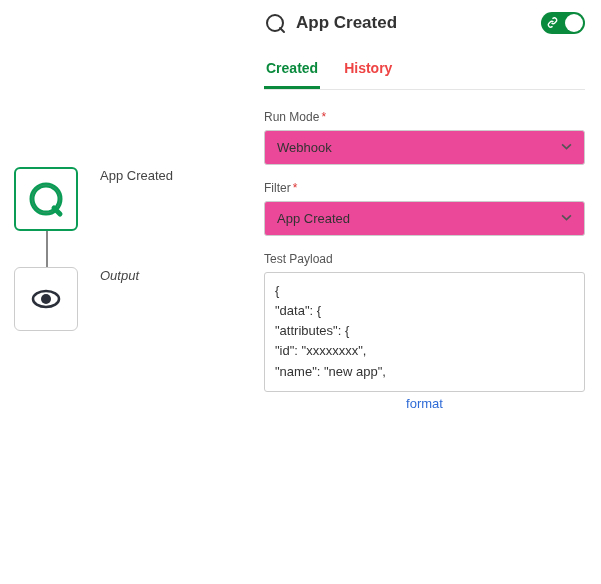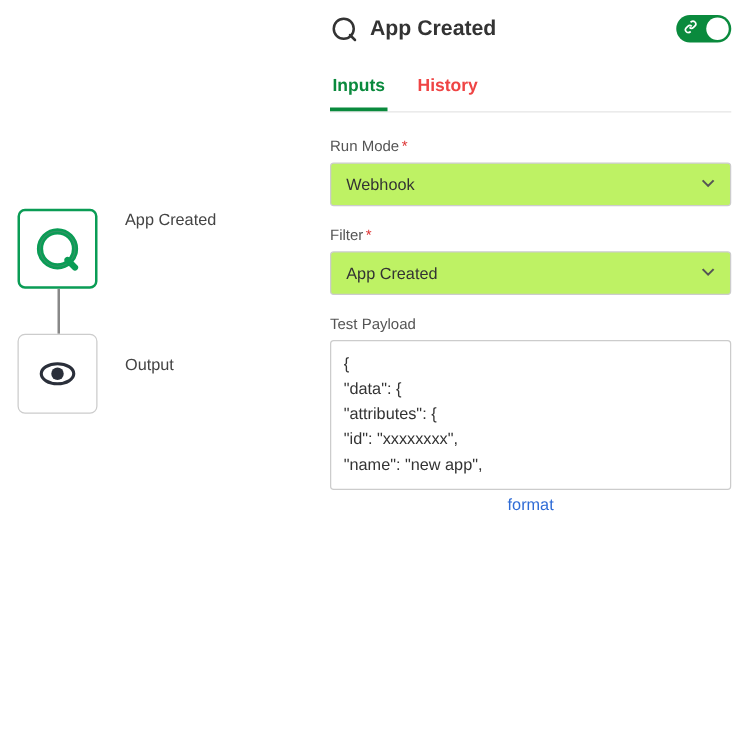--- a/index.html
+++ b/index.html
@@ -82,21 +82,21 @@
   }
   .field { margin-bottom: 16px; }
   .field-label {
     font-size: 12px; color: #555; margin-bottom: 6px;
   }
   .required { color: #d33; margin-left: 2px; }
   .select {
     display: flex; align-items: center; justify-content: space-between;
     border: 1px solid #ccc; border-radius: 3px;
     padding: 9px 12px;
-    background: #bef264;
+    background: #ec4899;
     font-size: 13px; color: #333;
     cursor: pointer;
   }
   .chevron { font-size: 11px; color: #555; }
   .filter-row {
     display: flex; align-items: center;
     background: #efefef;
     border-radius: 3px;
     padding: 12px 14px;
     gap: 14px;
@@ -143,21 +143,21 @@
   <span class="node-label" style="left:100px; top:168px;">App Created</span>
 
   <div class="connector-line" style="left:46px; top:231px; height:36px;"></div>
 
   <div class="node" style="left:14px; top:267px;">
     <svg class="eye-icon" width="34" height="34" viewBox="0 0 34 34">
       <ellipse cx="17" cy="17" rx="13" ry="8" fill="none" stroke="#2a2f3a" stroke-width="2.5"></ellipse>
       <circle cx="17" cy="17" r="5" fill="#2a2f3a"></circle>
     </svg>
   </div>
-  <span class="node-label" style="left:100px; top:284px;">Output</span>
+  <span class="node-label" style="left:100px; top:268px;font-style:italic;">Output</span>
 </div>
 
 <div class="panel">
   <div class="panel-header">
     <svg width="22" height="22" viewBox="0 0 22 22">
       <circle cx="11" cy="11" r="8" fill="none" stroke="#333" stroke-width="2"></circle>
       <path d="M 16 16 L 20 20" stroke="#333" stroke-width="2" stroke-linecap="round"></path>
     </svg>
     <div class="panel-title">App Created</div>
     <div class="toggle">
@@ -165,21 +165,21 @@
         <svg width="11" height="11" viewBox="0 0 24 24" fill="none" stroke="#fff" stroke-width="3">
           <path d="M10 13a5 5 0 0 0 7 0l3-3a5 5 0 0 0-7-7l-1 1"></path>
           <path d="M14 11a5 5 0 0 0-7 0l-3 3a5 5 0 0 0 7 7l1-1"></path>
         </svg>
       </span>
       <div class="knob"></div>
     </div>
   </div>
 
   <div class="tabs">
-    <div class="tab active">Inputs</div>
+    <div class="tab active">Created</div>
     <div class="tab">History</div>
   </div>
 
   <div class="field">
     <div class="field-label">
       <span>Run Mode</span><span class="required">*</span>
     </div>
     <div class="select">
       <span>Webhook</span>
       <span class="chevron">

